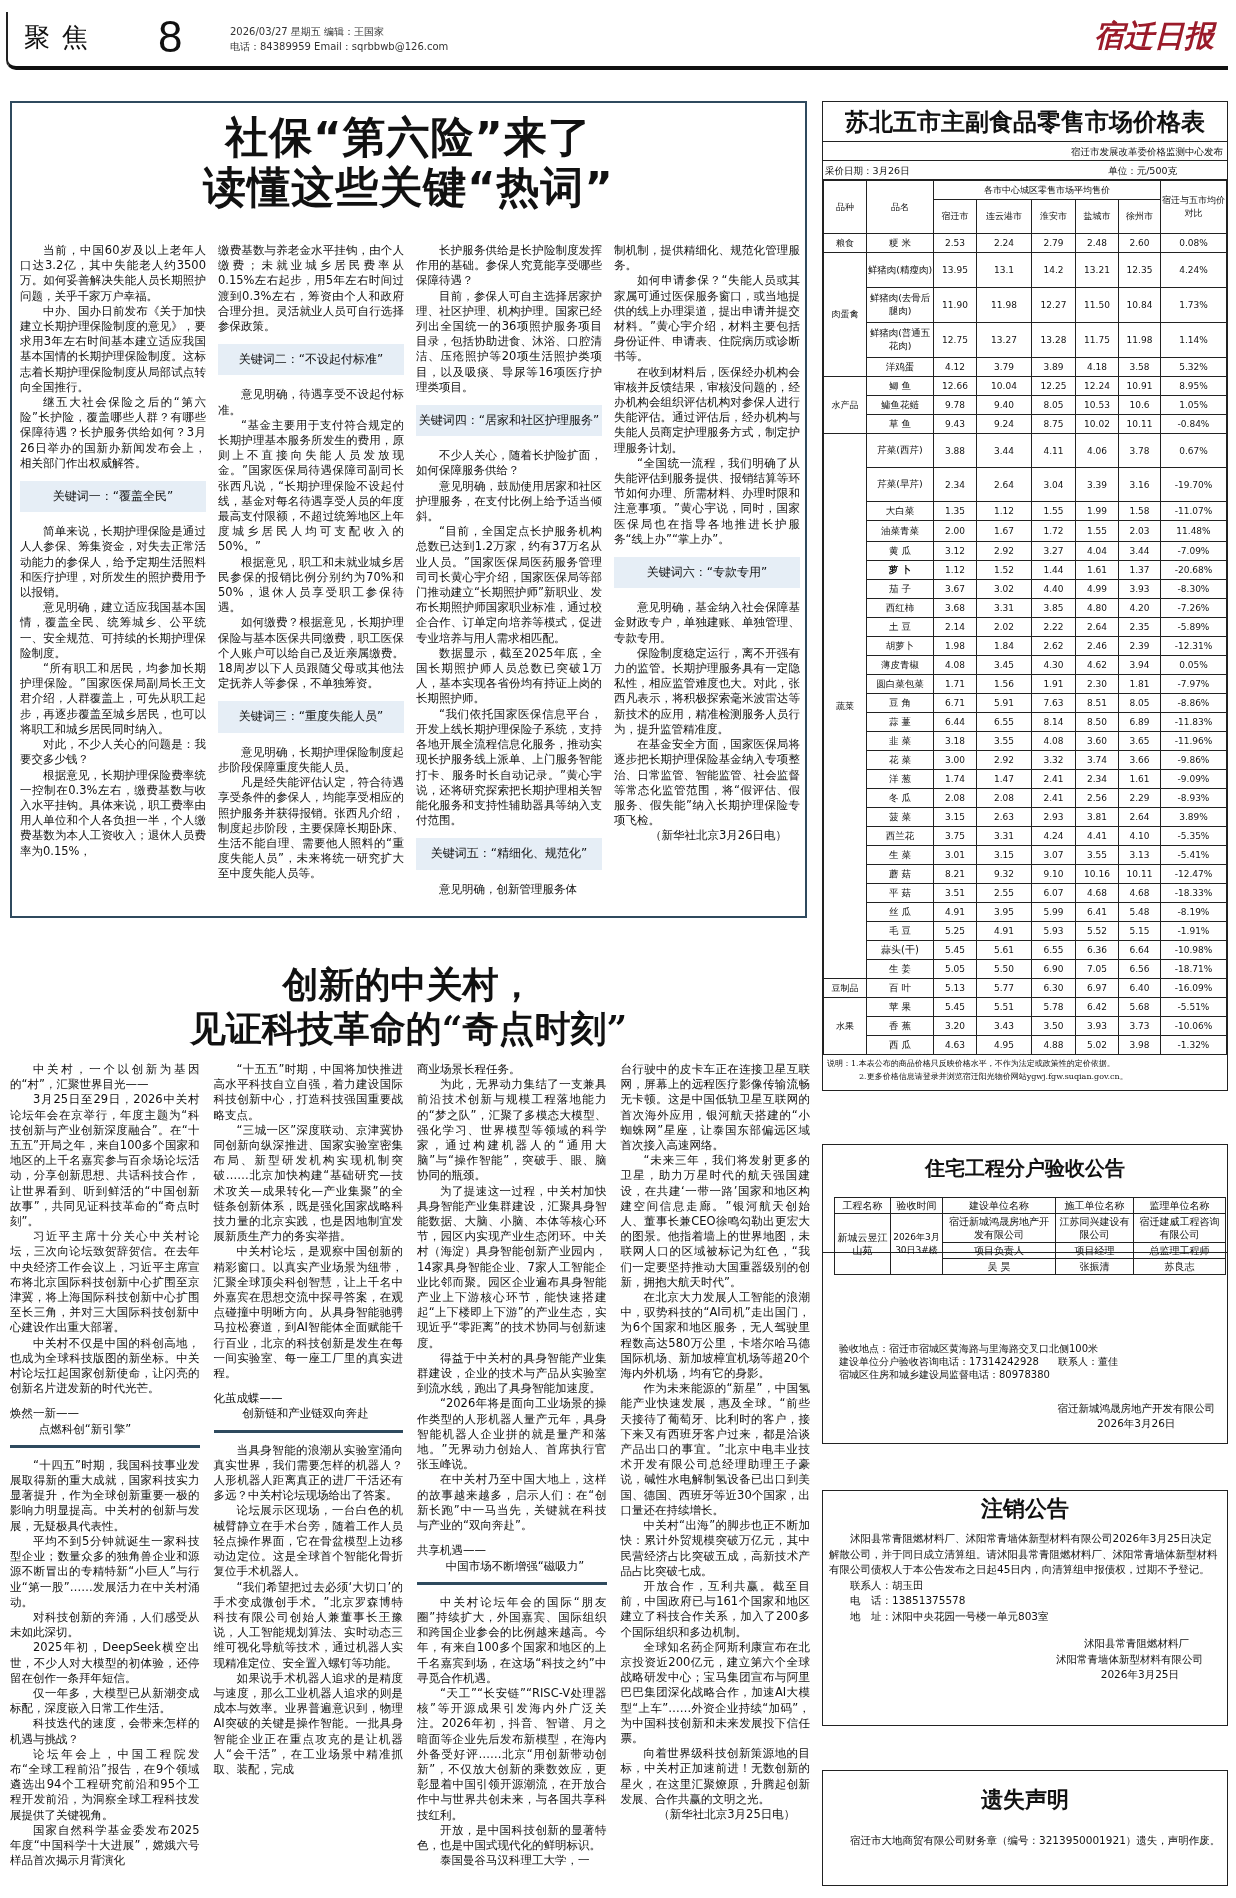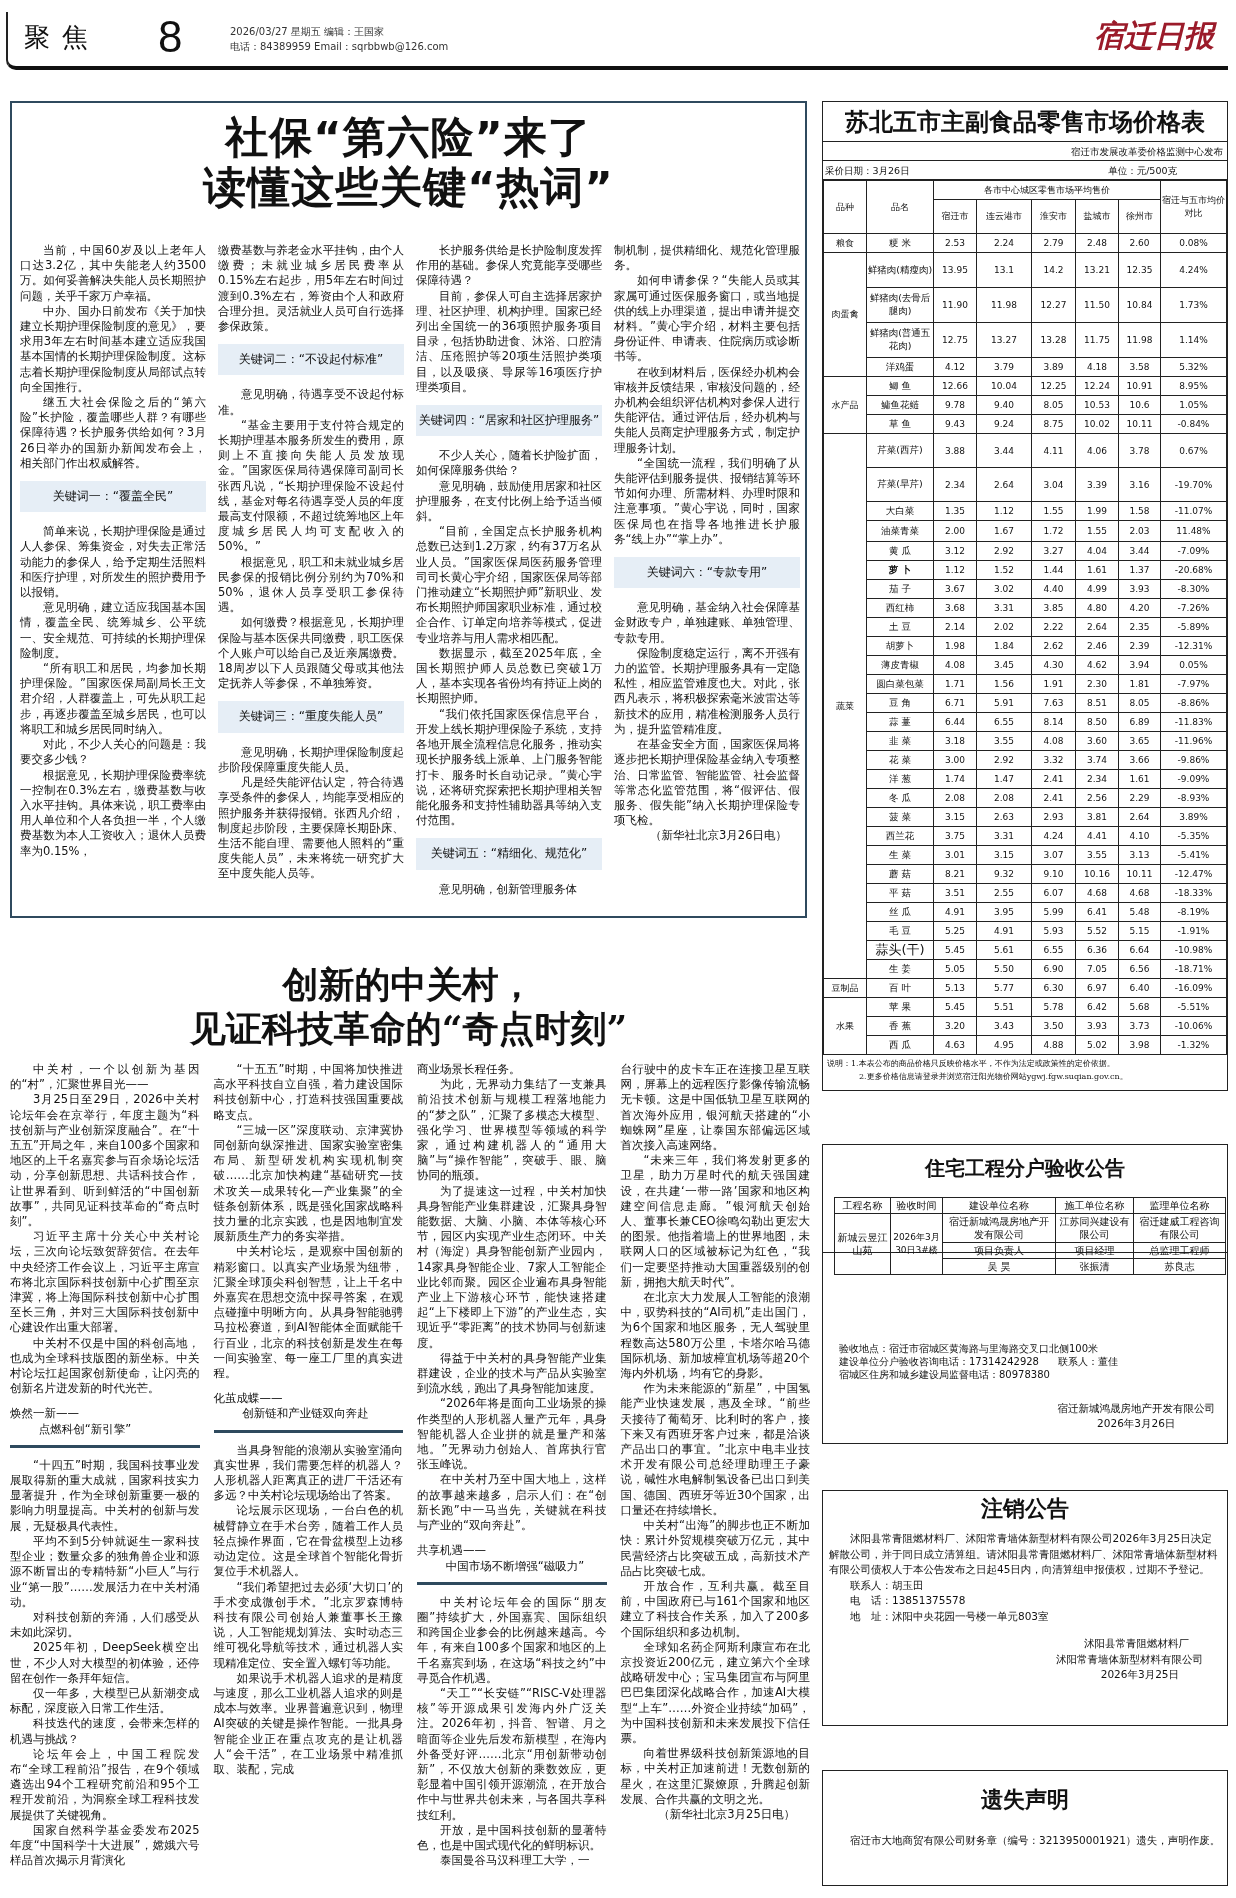--- a/index.html
+++ b/index.html
@@ -496,21 +496,21 @@
         <tr style="height: 19px;">
           <td style="font-size: 9.5px;">毛 豆</td>
           <td>5.25</td>
           <td>4.91</td>
           <td>5.93</td>
           <td>5.52</td>
           <td>5.15</td>
           <td>-1.91%</td>
         </tr>
         <tr style="height: 19px;">
-          <td style="font-size: 13px;">蒜头(干)</td>
+          <td style="font-size: 10px;">蒜头(干)</td>
           <td>5.45</td>
           <td>5.61</td>
           <td>6.55</td>
           <td>6.36</td>
           <td>6.64</td>
           <td>-10.98%</td>
         </tr>
         <tr style="height: 19px;">
           <td style="font-size: 9.5px;">生 姜</td>
           <td>5.05</td>

